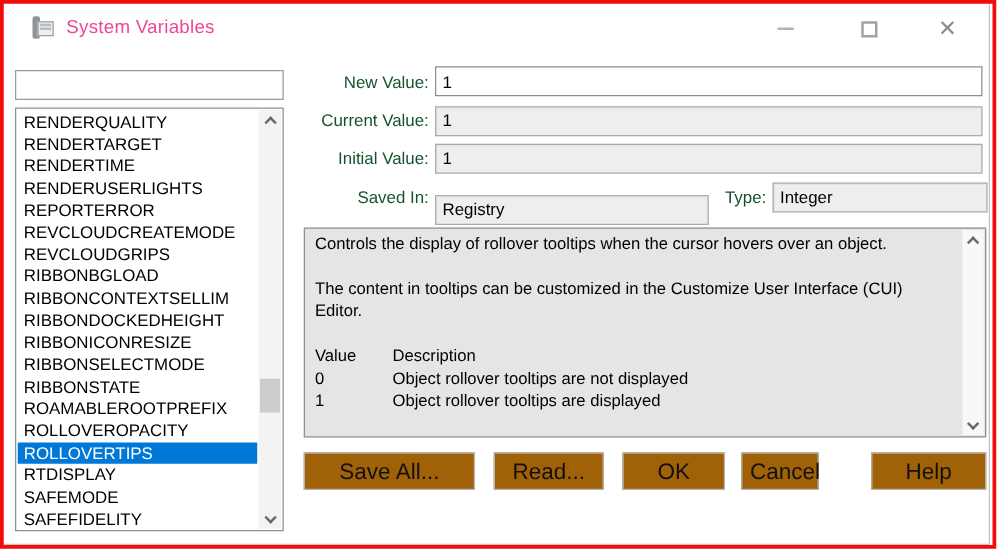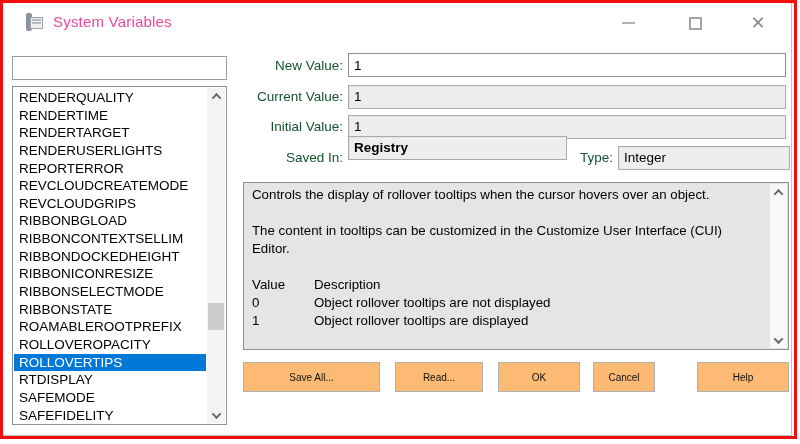--- a/index.html
+++ b/index.html
@@ -66,21 +66,21 @@
   
   .descbox { position:absolute; left:243px; top:182px; width:546px; height:168px; box-sizing:border-box; border:1px solid #8f8f8f; background:#e5e5e5; }
   .desc-content { position:absolute; left:1px; top:1px; right:19px; bottom:1px; padding:2px 7px; font-size:13.3px; line-height:18px; overflow:hidden; }
   .desc-gap { height:18px; }
   .desc-row { display:flex; }
   .desc-col-value { width:62px; flex:none; }
   .desc-col-desc { flex:1; }
   
   .btn {
     position:absolute; top:362px; height:30px; box-sizing:border-box;
-    background:#fdba74; border:1px solid #b2b2b2; font-family:inherit; font-size:10px; color:#111; cursor:default;
+    background:#a16207; border:1px solid #b2b2b2; font-family:inherit; font-size:18px; color:#111; cursor:default;
   }
   .btn-saveall { left:243px; width:137px; }
   .btn-read   { left:395px; width:88px; }
   .btn-ok     { left:498px; width:82px; }
   .btn-cancel { left:593px; width:62px; }
   .btn-help   { left:697px; width:92px; }
 </style>
 </head>
 <body>
 
@@ -100,22 +100,22 @@
 </button>
 <button class="winctl ctl-close">
   <span class="glyph-close">✕</span>
 </button>
 
 <input class="filter-input" type="text" value="" style="">
 
 <div class="listbox">
   <div class="list-items" id="var-list">
       <div class="list-item">RENDERQUALITY</div>
+      <div class="list-item">RENDERTARGET</div>
       <div class="list-item">RENDERTIME</div>
-      <div class="list-item">RENDERTARGET</div>
       <div class="list-item">RENDERUSERLIGHTS</div>
       <div class="list-item">REPORTERROR</div>
       <div class="list-item">REVCLOUDCREATEMODE</div>
       <div class="list-item">REVCLOUDGRIPS</div>
       <div class="list-item">RIBBONBGLOAD</div>
       <div class="list-item">RIBBONCONTEXTSELLIM</div>
       <div class="list-item">RIBBONDOCKEDHEIGHT</div>
       <div class="list-item">RIBBONICONRESIZE</div>
       <div class="list-item">RIBBONSELECTMODE</div>
       <div class="list-item">RIBBONSTATE</div>
@@ -140,21 +140,21 @@
 <span class="flabel" style="left:223px; top:58px;">New Value:</span>
 <input class="finput" style="left: 348px; top: 53px; width: 438px;" type="text" value="1">
 
 <span class="flabel" style="left:223px; top:89px;">Current Value:</span>
 <div class="ffield" style="left:348px; top:85px; width:438px;">1</div>
 
 <span class="flabel" style="left:223px; top:119px;">Initial Value:</span>
 <div class="ffield" style="left:348px; top:115px; width:438px;">1</div>
 
 <span class="flabel" style="left:223px; top:150px;">Saved In:</span>
-<div class="ffield" style="left:348px; top:136px; width:219px;font-weight:bold;">Registry</div>
+<div class="ffield" style="left:348px; top:156px; width:219px;">Registry</div>
 
 <span class="flabel" style="left:493px; top:150px;">Type:</span>
 <div class="ffield" style="left:618px; top:146px; width:172px;">Integer</div>
 
 <div class="descbox">
   <div class="desc-content" id="desc-content">
       <div class="desc-para">Controls the display of rollover tooltips when the cursor hovers over an object.</div>
       <div class="desc-gap"></div>
       <div class="desc-para">The content in tooltips can be customized in the Customize User Interface (CUI) Editor.</div>
       <div class="desc-gap"></div>

